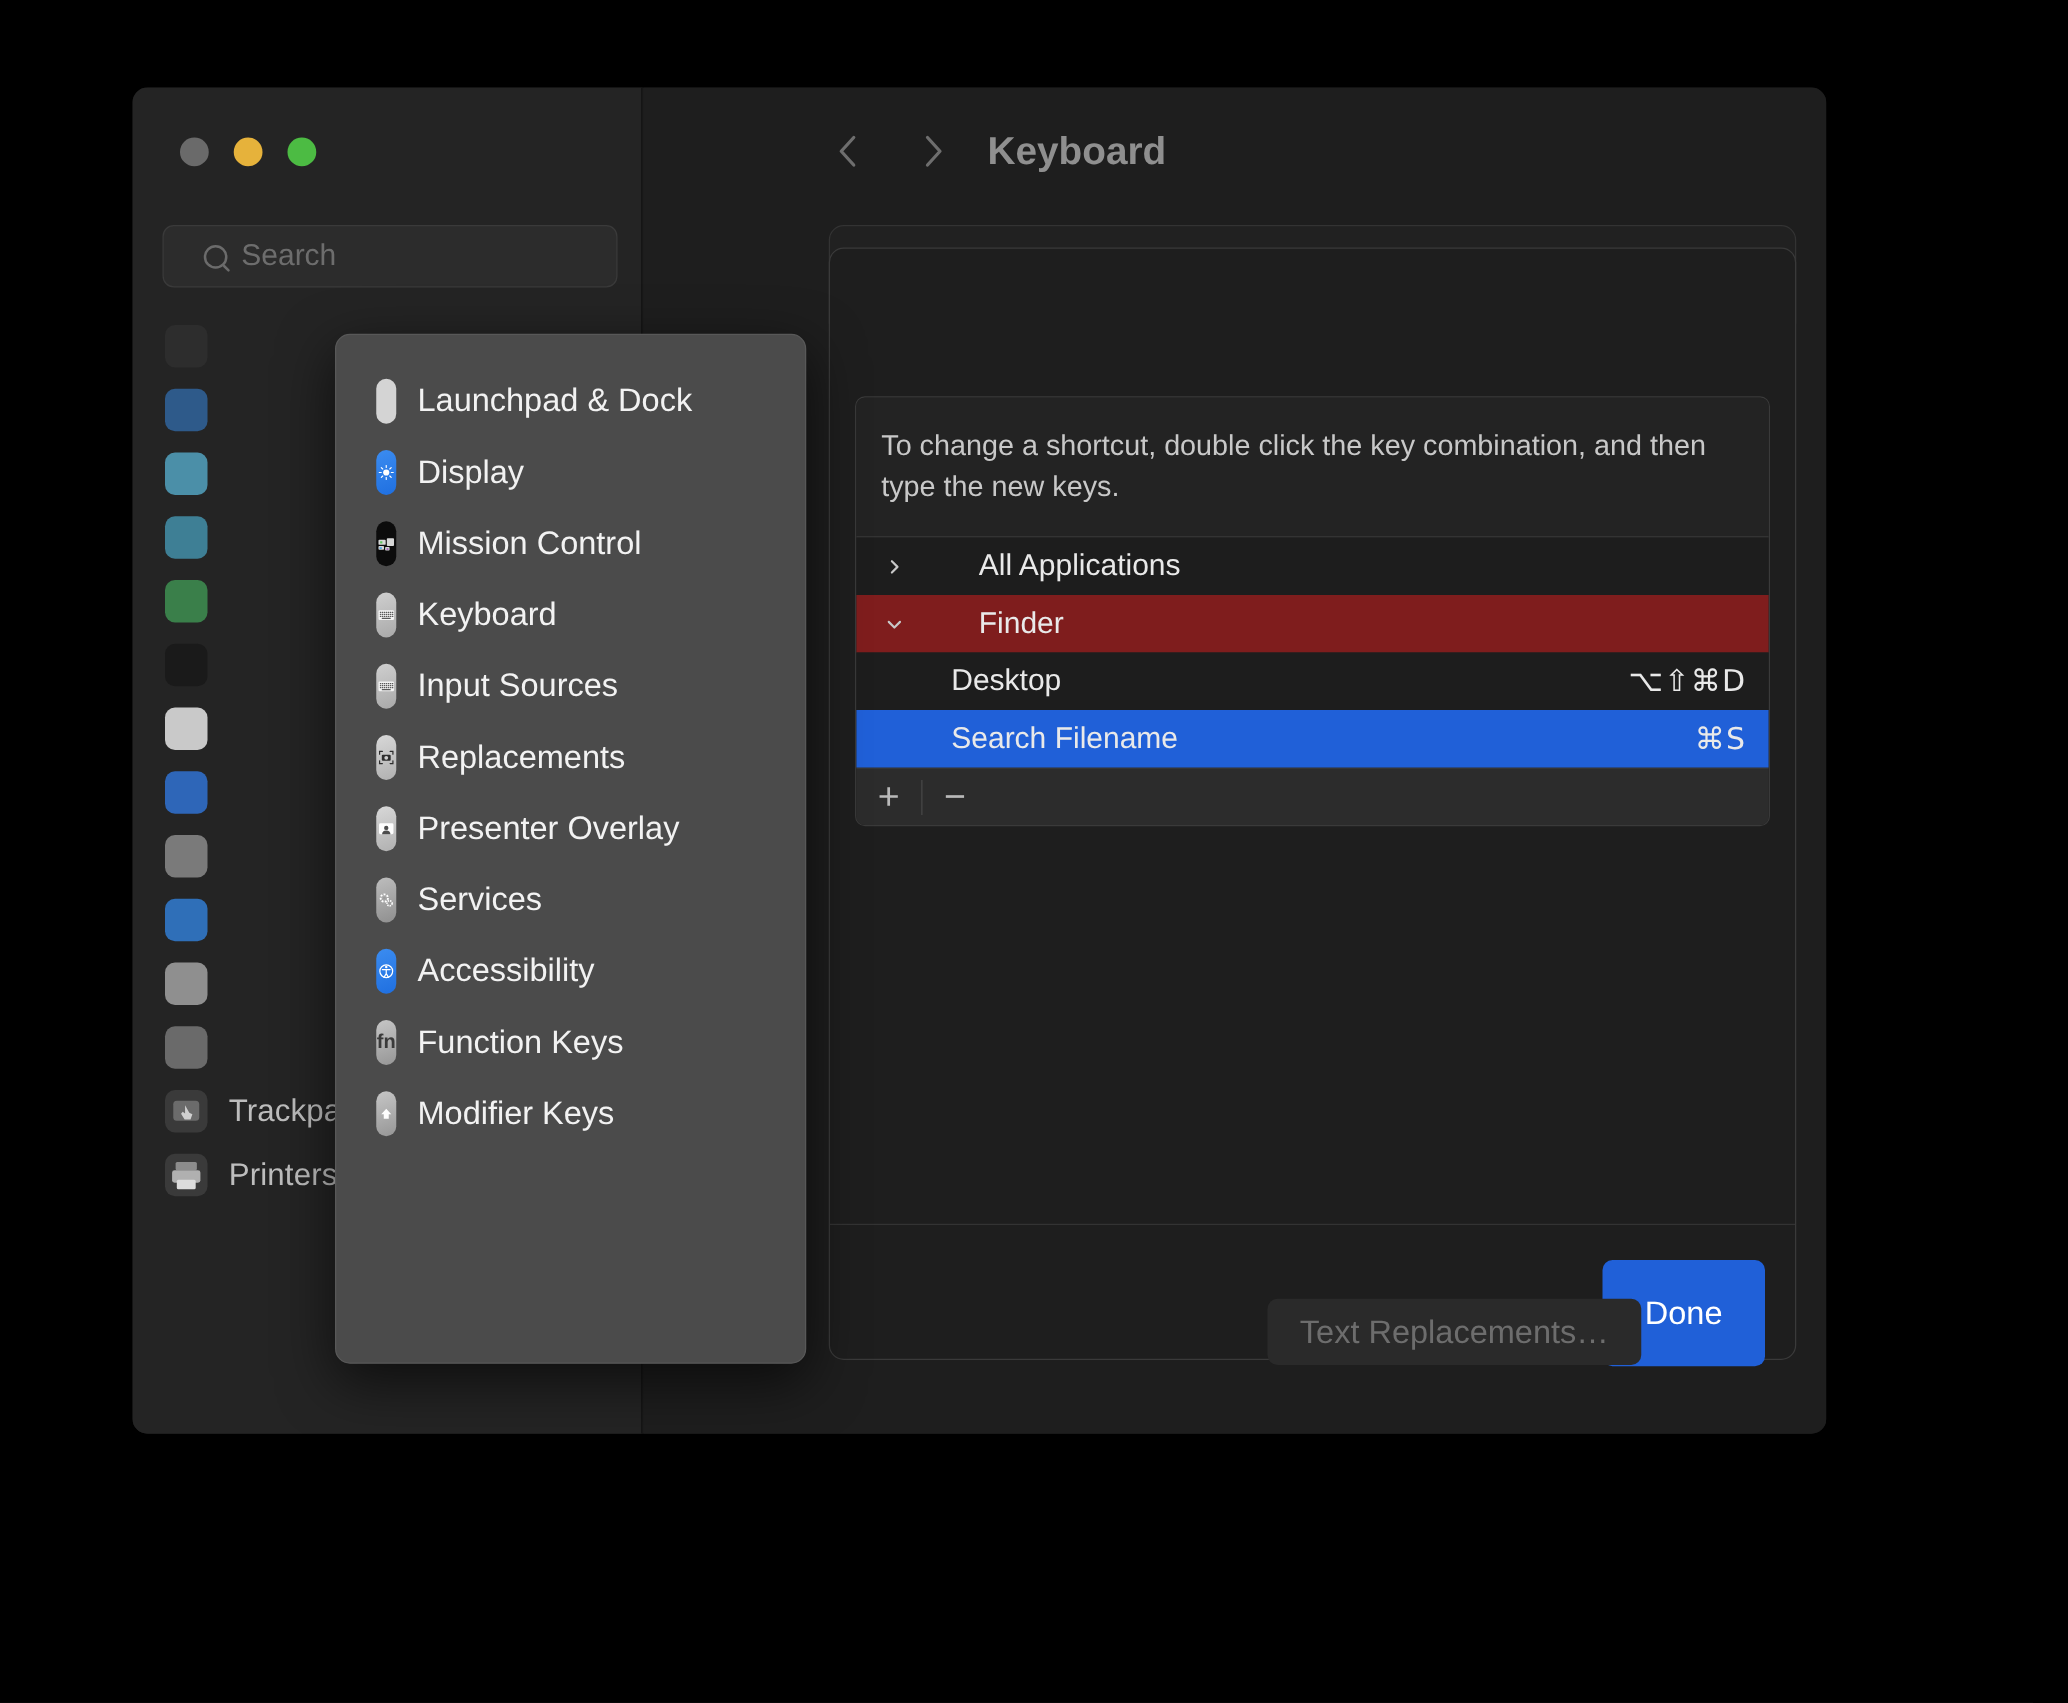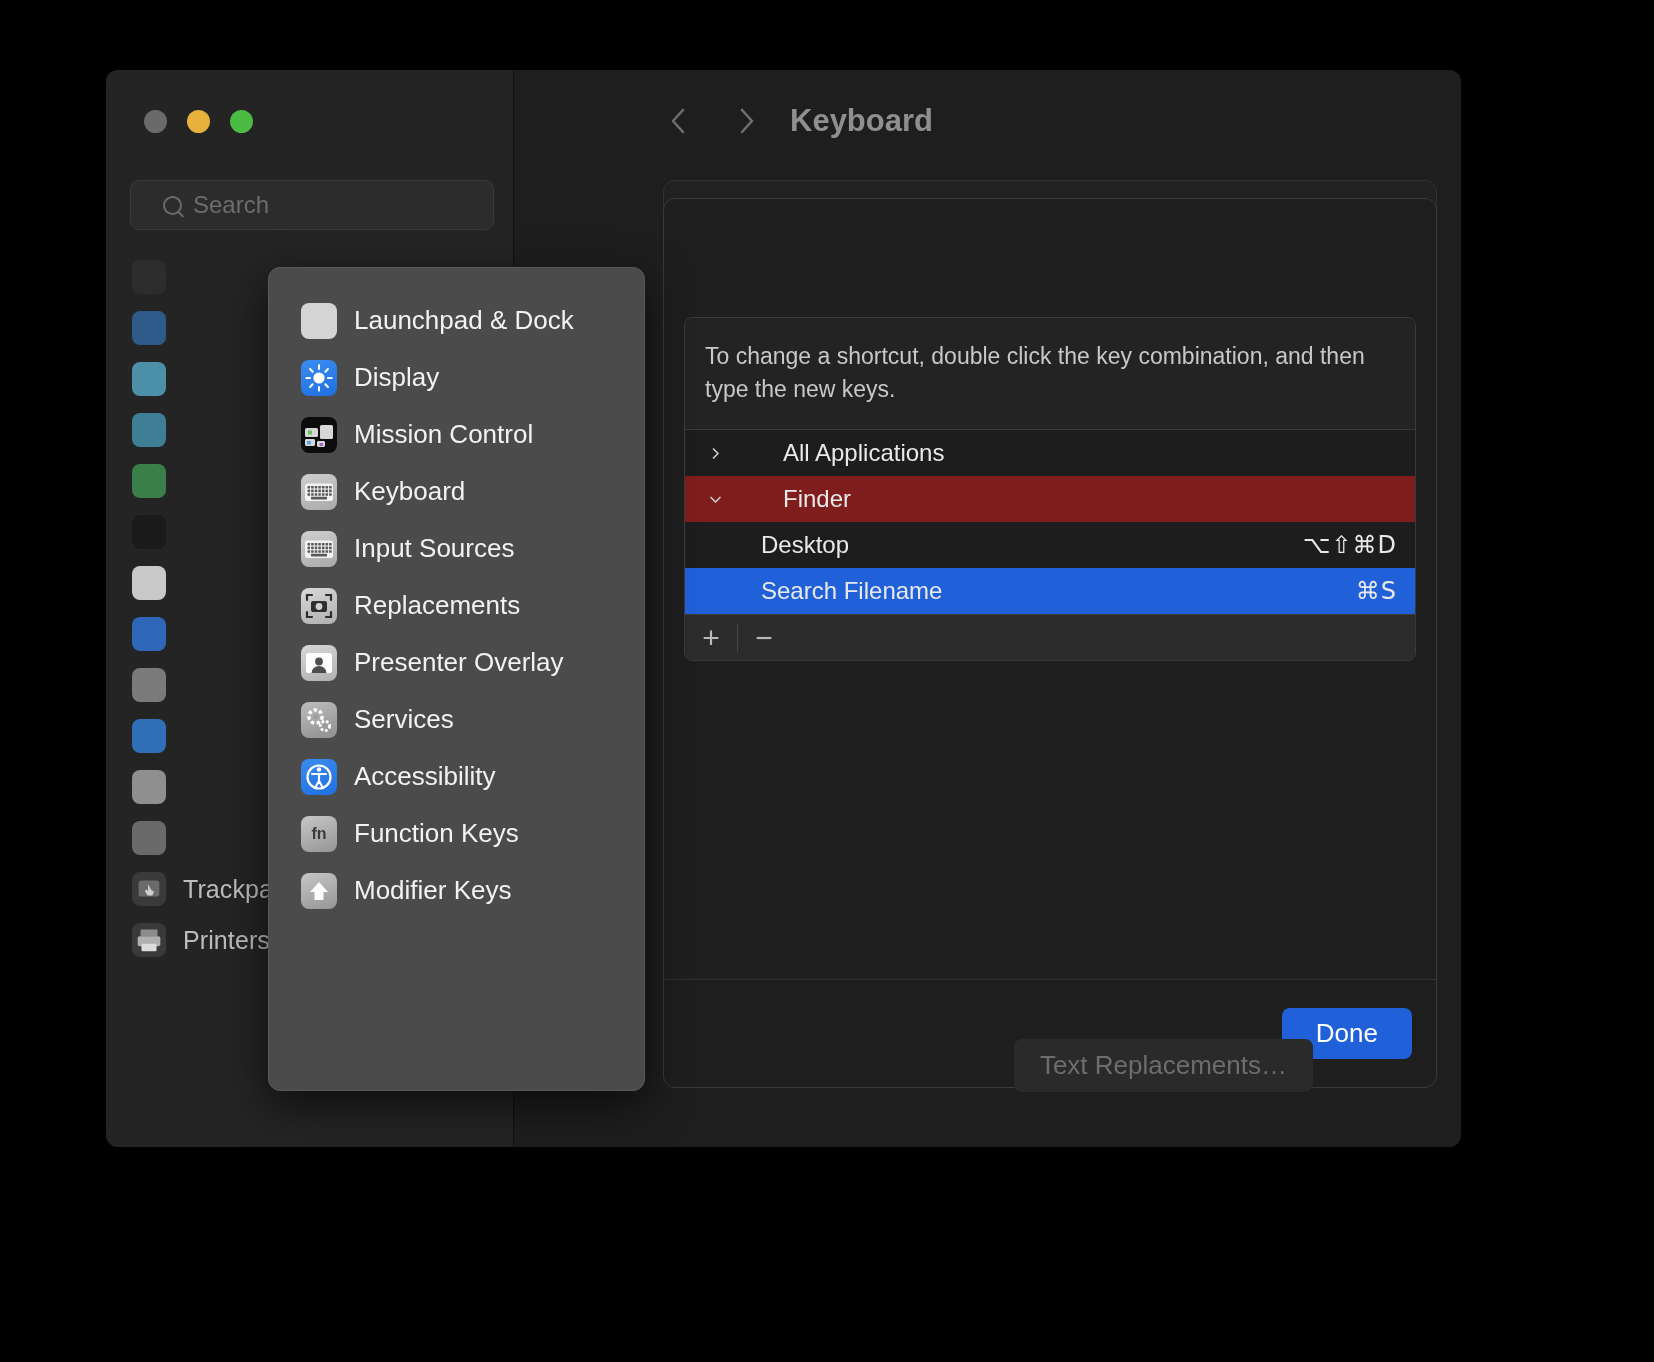--- a/index.html
+++ b/index.html
@@ -186,21 +186,21 @@
   .fsep { width: 1px; height: 28px; background: #474747; }
 
   #done-bar {
     position: absolute; left: 0; right: 0; bottom: 0; height: 108px;
     border-top: 1px solid #333;
   }
   #done-btn {
     position: absolute; right: 24px; top: 28px;
     background: #2060d8; color: #fff;
     font-size: 26px;
-    padding: 10px 34px;
+    padding: 27px 34px;
     border-radius: 8px;
     border: none;
   }
   #text-repl {
     position: absolute; right: 148px; bottom: 55px;
     background: #2a2a2a;
     color: #6d6d6d; font-size: 26px;
     padding: 11px 26px;
     border-radius: 8px;
   }
@@ -221,21 +221,21 @@
   .pop-item {
     height: 57px;
     display: flex; align-items: center;
     gap: 17px;
     padding: 0 16px;
     margin: 0 16px;
     border-radius: 8px;
   }
   .pop-item.selected { background: #5f5f5f; }
   .pop-ico {
-    width: 36px; height: 36px;
+    width: 16px; height: 36px;
     border-radius: 8px;
     flex: 0 0 auto;
     display: flex; align-items: center; justify-content: center;
     overflow: hidden;
     position: relative;
   }
   .pop-label {
     color: #f2f2f2; font-size: 26px; white-space: nowrap;
   }
 

